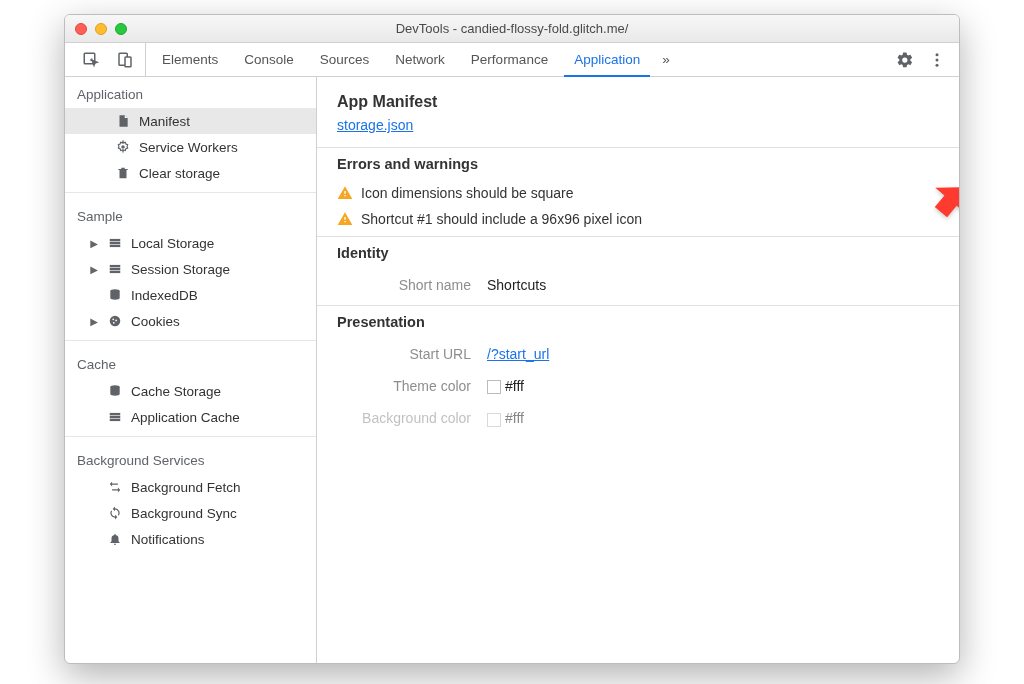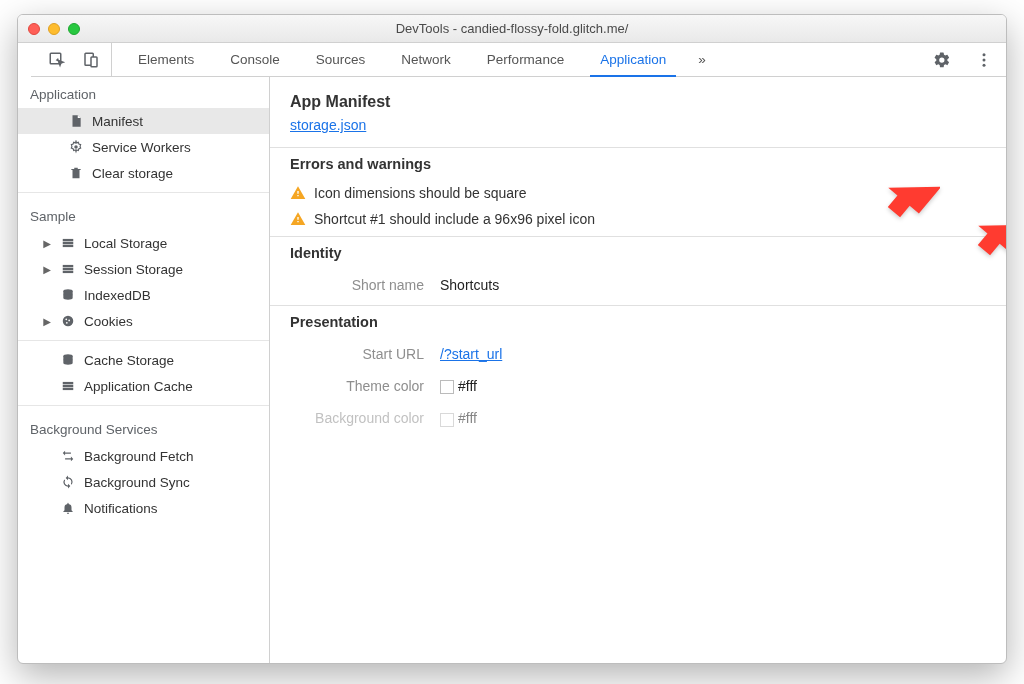--- a/index.html
+++ b/index.html
@@ -6,21 +6,21 @@
   body {
     font-family: -apple-system, BlinkMacSystemFont, "Segoe UI", Helvetica, Arial, sans-serif;
     font-size: 13px;
     color: #333;
     background: #fff;
     width: 1024px;
     height: 684px;
     overflow: hidden;
   }
   .window {
-    width: 990px;
+    width: 896px;
     height: 650px;
     margin: 14px auto;
     border: 1px solid #bdbdbd;
     border-radius: 6px;
     background: #fff;
     box-shadow: 0 12px 36px rgba(0,0,0,0.3);
     display: flex;
     flex-direction: column;
     overflow: hidden;
   }
@@ -38,23 +38,22 @@
   .dot.red { background: #ff5f57; border:1px solid #e1483f;}
   .dot.yellow { background: #febc2e; border:1px solid #dfa023;}
   .dot.green { background: #28c840; border:1px solid #1ea731;}
   .titlebar-title { flex:1; text-align: center; font-size: 13px; color:#4a4a4a;}
   .toolbar {
     height: 34px;
     border-bottom: 1px solid #d0d0d0;
     display: flex;
     align-items: center;
     padding: 0 6px;
-    gap: 16px;
+    gap: 6px;
     color:#555;
-    margin-left:13px;
   }
   .toolbar .group {
     display:flex; align-items:center; gap:14px; padding: 0 10px; height:100%;
     border-right: 1px solid #d0d0d0;
   }
   .toolbar .tab {
     padding: 0 10px; height:100%; display:flex; align-items:center;
     cursor:pointer; color:#555; font-size:13.5px;
   }
   .toolbar .tab.active {
@@ -225,20 +224,21 @@
               <circle cx="12" cy="12" r="9"></circle>
               <circle cx="9" cy="9" r="1.5" fill="#fff"></circle>
               <circle cx="14" cy="11" r="1.5" fill="#fff"></circle>
               <circle cx="10" cy="15" r="1.5" fill="#fff"></circle>
             </svg>
           </span>
         <span>Cookies</span>
       </div>
 
       <div class="sep"></div>
+      <div class="section-title">Cache</div>
 
       <div class="tree-item">
         <span class="nocaret"></span>
         <span class="ico">
             <svg width="14" height="14" viewBox="0 0 24 24" fill="#5f6368">
               <ellipse cx="12" cy="5" rx="8" ry="3"></ellipse>
               <path d="M4 5v6c0 1.7 3.6 3 8 3s8-1.3 8-3V5"></path>
               <path d="M4 11v6c0 1.7 3.6 3 8 3s8-1.3 8-3v-6"></path>
             </svg>
           </span>

